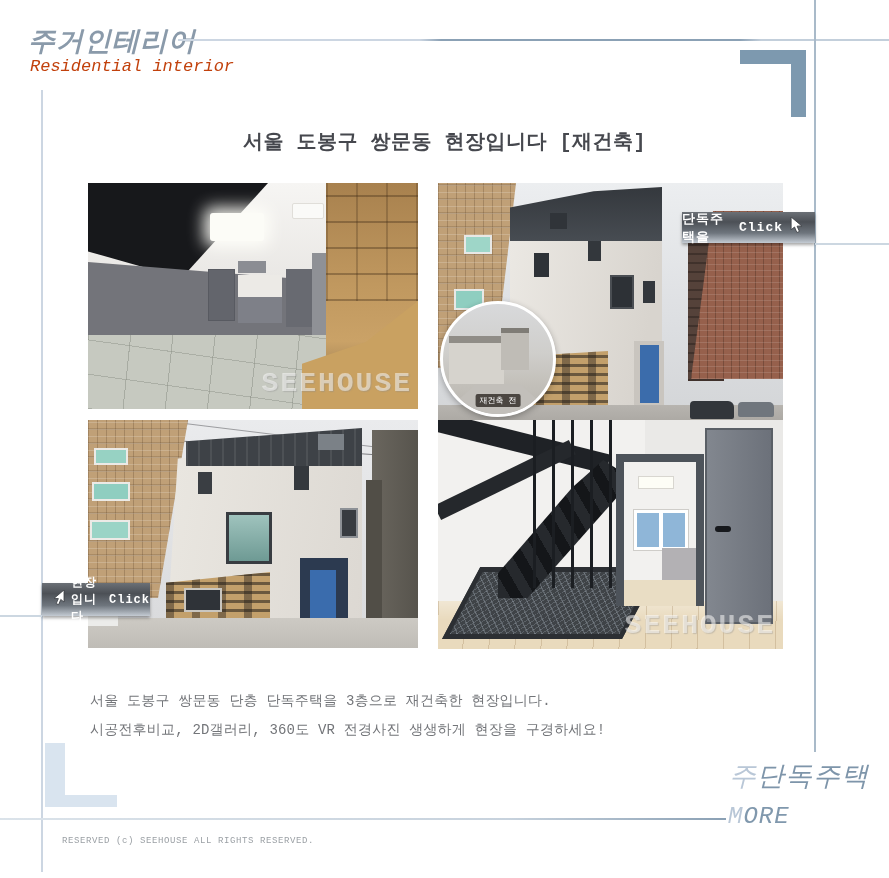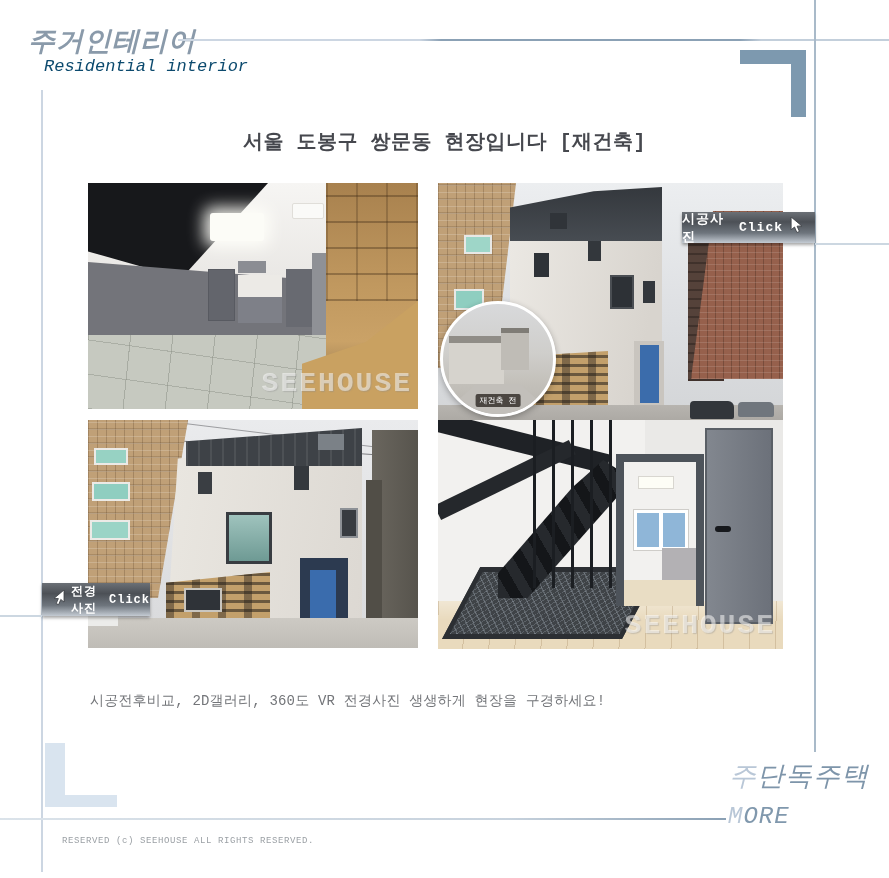--- a/index.html
+++ b/index.html
@@ -2,21 +2,21 @@
 <html><head>
 <meta charset="utf-8">
 <style>
   html,body{margin:0;padding:0;background:#fff;}
   .page{position:relative;width:889px;height:878px;background:#fff;overflow:hidden;
         font-family:Liberation Mono, monospace;}
   .abs{position:absolute;}
 
   
   .logo-ko{left:28px;top:23px;font-size:27px;font-weight:bold;font-style:italic;color:#8a9aaa;letter-spacing:1px;}
-  .logo-en{left:44px;top:57px;font-size:17px;font-style:italic;color:#0c4a6e;}
+  .logo-en{left:30px;top:57px;font-size:17px;font-style:italic;color:#c2410c;}
   .top-line{left:178px;top:39px;width:711px;height:2px;
     background:linear-gradient(90deg,#ccd6e2 0%,#ccd6e2 34%,#8ba1b5 37%,#8ba1b5 79%,#c3cfdb 82%,#c3cfdb 100%);}
   .vline-r{left:814px;top:0;width:2px;height:752px;background:#a9bac9;}
   .vline-l{left:41px;top:90px;width:2px;height:782px;background:#ccd6e2;}
   .ctr-h{left:740px;top:50px;width:66px;height:14px;background:#7d99af;}
   .ctr-v{left:791px;top:50px;width:15px;height:67px;background:#7d99af;}
   .title{left:0;top:128px;width:889px;text-align:center;font-size:20px;font-weight:bold;color:#46484e;letter-spacing:.5px;}
 
   
   .photo{position:absolute;overflow:hidden;background:#ddd;}
@@ -269,38 +269,39 @@
       <div class="p4-rwall"></div>
       <div class="p4-rfloor"></div>
     </div>
     <div class="p4-door">
       <div class="p4-handle"></div>
     </div>
     <div class="wm">SEEHOUSE</div>
   </div>
 
   <div class="btn" id="btn-sigong">
-    <span>시공사진</span>
+    <span>단독주택을</span>
     <span>Click</span>
     <span><svg width="15" height="17" viewBox="0 0 14 16">
           <path d="M1 0 L1 12 L4.2 9.4 L6.4 14.6 L8.8 13.6 L6.6 8.6 L11 8.4 Z" fill="#fff" stroke="#3a3d42" stroke-width="0.8"></path>
         </svg></span>
   </div>
   <div class="abs line-r"></div>
 
   <div class="btn" id="btn-jeon">
     <span style="transform:scaleX(-1);"><svg width="14" height="16" viewBox="0 0 14 16">
           <path d="M1 0 L1 12 L4.2 9.4 L6.4 14.6 L8.8 13.6 L6.6 8.6 L11 8.4 Z" fill="#fff" stroke="#3a3d42" stroke-width="0.8"></path>
         </svg></span>
-    <span>전경사진</span>
+    <span>현장입니다</span>
     <span>Click</span>
   </div>
   <div class="abs line-l"></div>
 
   <div class="abs desc">
+    <div>서울 도봉구 쌍문동 단층 단독주택을 3층으로 재건축한 현장입니다.</div>
     <div>시공전후비교, 2D갤러리, 360도 VR 전경사진  생생하게 현장을 구경하세요!</div>
   </div>
 
   <div class="abs cbl-v"></div>
   <div class="abs cbl-h"></div>
   <div class="abs bot-line"></div>
 
   <div class="abs f-brand"><span class="lt">주</span><span>단독주택</span></div>
   <div class="abs f-more"><span class="lt">M</span><span>ORE</span></div>
 

